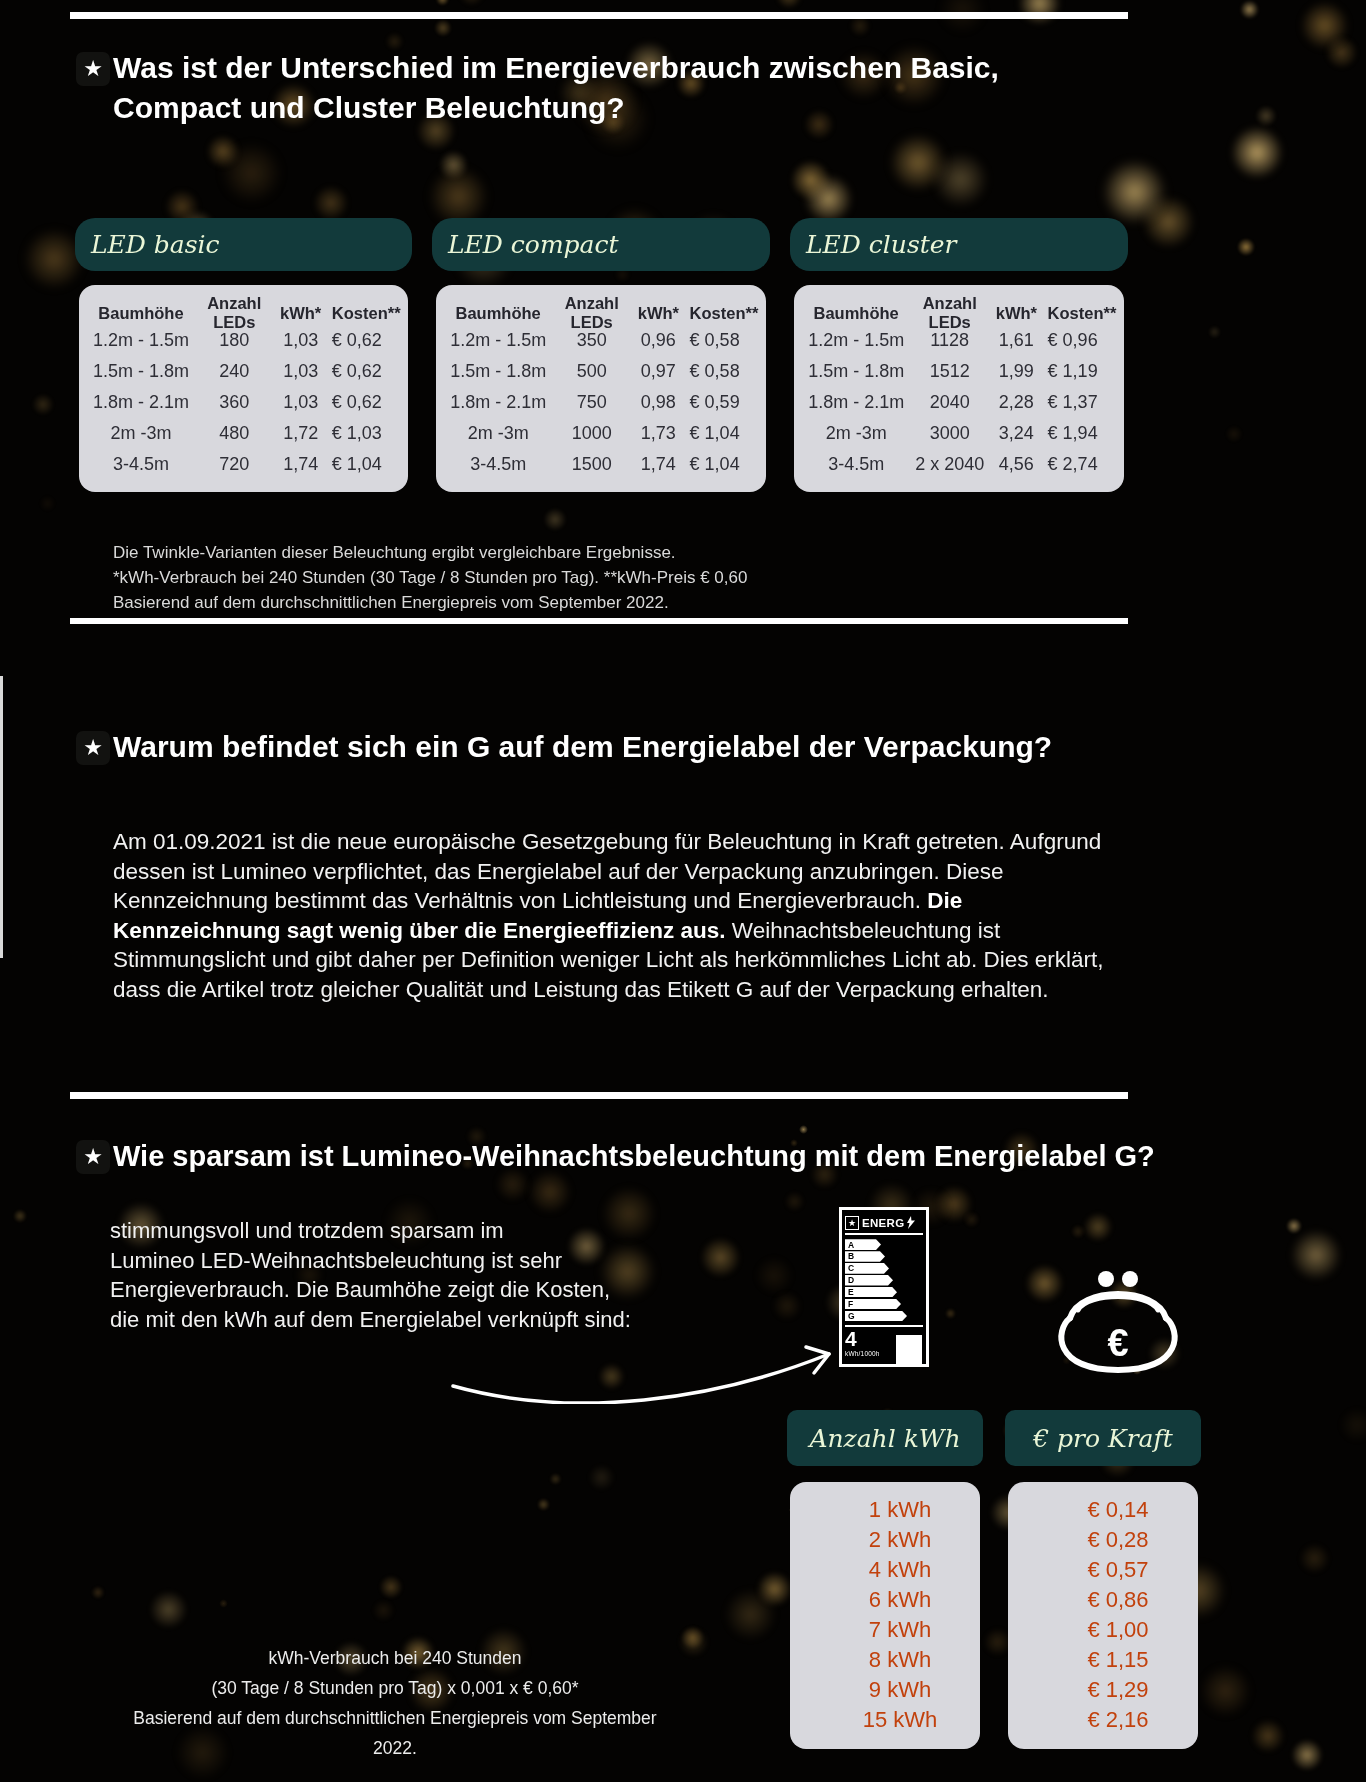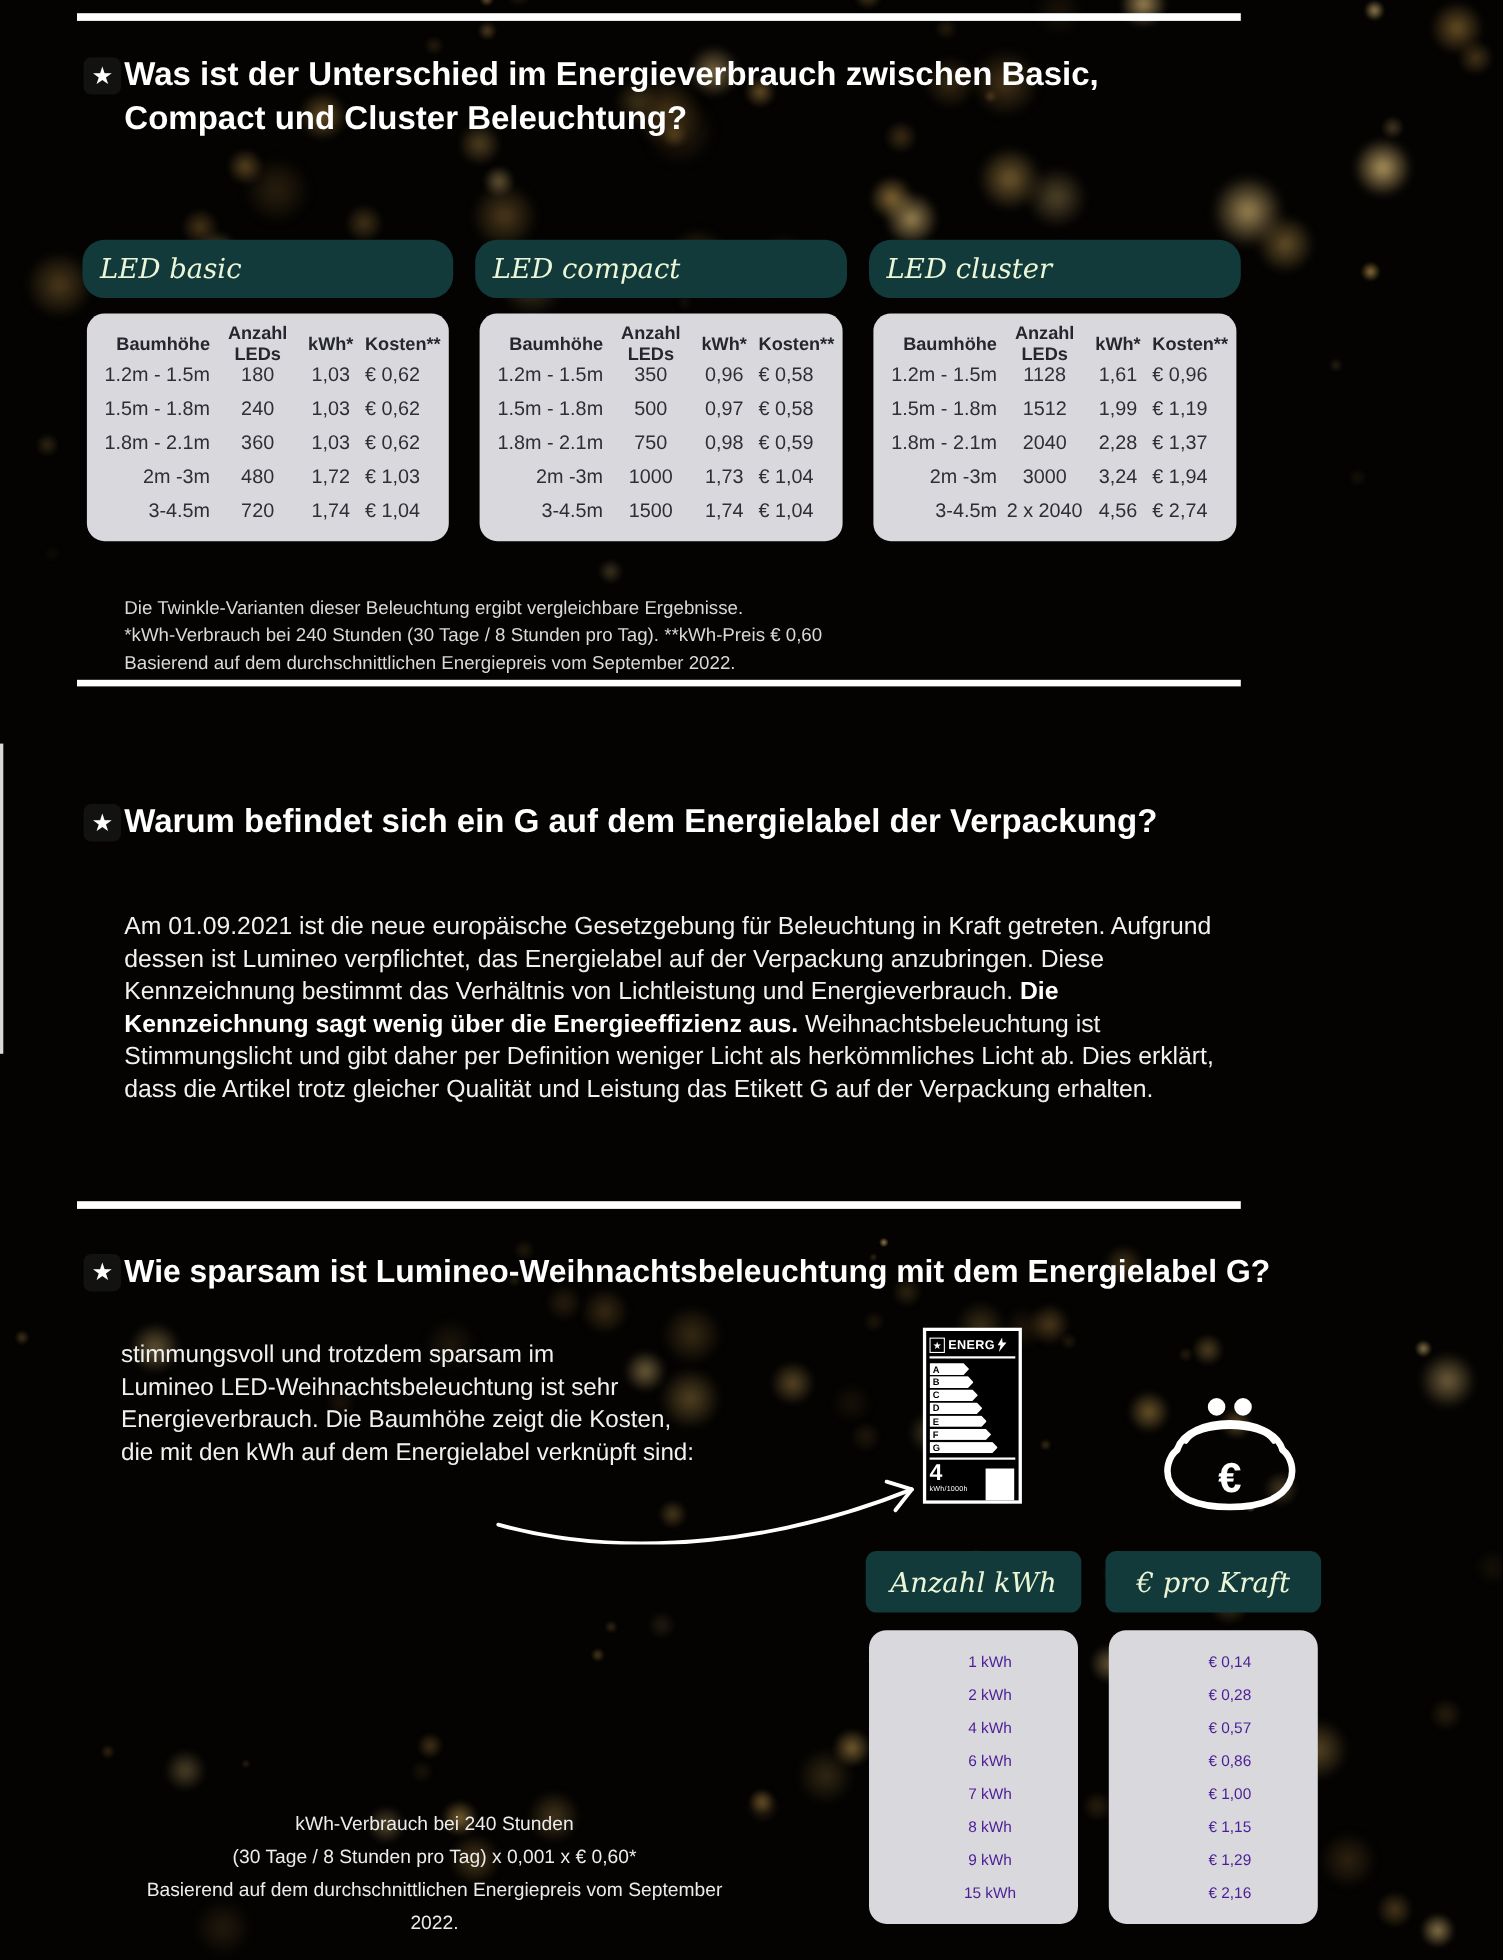--- a/index.html
+++ b/index.html
@@ -18,21 +18,21 @@
 
   
   .led{position:absolute;top:218px;}
   #led0{left:75px;width:337px;} #led1{left:432px;width:338px;} #led2{left:790px;width:338px;}
   .led-header{height:53px;background:#123a3b;border-radius:20px;display:flex;align-items:center;padding:0 16px;box-sizing:border-box;}
   .led-title,.mini-title{font-family:"DejaVu Serif",serif;font-style:italic;font-size:25px;color:#eaf6d7;}
   .led-body{margin:14px 4px 0;background:#d8d8dd;border-radius:16px;padding:9px 10px 12px;}
   .lrow{display:grid;grid-template-columns:33% 28% 15% 24%;height:31px;align-items:center;}
   .lhead .c{font-weight:bold;font-size:16.5px;color:#26262e;}
   .ldata .c{font-size:18px;color:#2e2e36;}
-  .c0{text-align:right;padding-left:2px;} .c1{text-align:center;} .c2{text-align:center;} .c3{text-align:left;padding-left:8px;}
+  .c0{text-align:center;padding-left:2px;} .c1{text-align:center;} .c2{text-align:center;} .c3{text-align:left;padding-left:8px;}
 
   .footnote1{position:absolute;left:113px;top:540px;font-size:17px;line-height:25px;color:#dadada;}
   .para2{position:absolute;left:113px;top:827px;width:1010px;font-size:22.5px;line-height:29.6px;color:#f1f1f1;}
   .para2 b{color:#fff;}
   .para3{position:absolute;left:110px;top:1216px;font-size:22px;line-height:29.5px;color:#f1f1f1;}
 
   
   .elabel{position:absolute;left:839px;top:1207px;width:90px;height:160px;border:3px solid #fff;
           background:#000;box-sizing:border-box;padding:2px 3px 0;}
   .el-top{display:flex;align-items:center;gap:3px;height:21px;border-bottom:2px solid #fff;}
@@ -48,21 +48,21 @@
   .el-box{position:absolute;right:1px;bottom:2px;width:26px;height:29px;background:#fff;}
 
   .arrow-svg{position:absolute;left:445px;top:1332px;}
   .purse-svg{position:absolute;left:1048px;top:1266px;}
 
   
   .mini{position:absolute;top:1410px;width:196px;}
   #kwh{left:787px;} #cost{left:1005px;}
   .mini-header{height:56px;background:#123a3b;border-radius:10px;display:flex;align-items:center;justify-content:center;}
   .mini-body{margin:16px 3px 0;background:#d8d8dd;border-radius:16px;padding:13px 0 14px;text-align:center;}
-  .mini-row{height:30px;line-height:30px;font-size:14px;color:#4c1d95;margin-left:30px;}
+  .mini-row{height:30px;line-height:30px;font-size:22px;color:#c2410c;margin-left:30px;}
 
   .footnote3{position:absolute;left:110px;top:1643px;width:570px;text-align:center;
              font-size:17.5px;line-height:30px;color:#ececec;}
   .sliver{position:absolute;left:0;top:676px;width:3px;height:282px;background:#fff;opacity:.85;}
 </style>
 </head>
 <body>
 
 <div class="page">
   <div id="bokeh">

